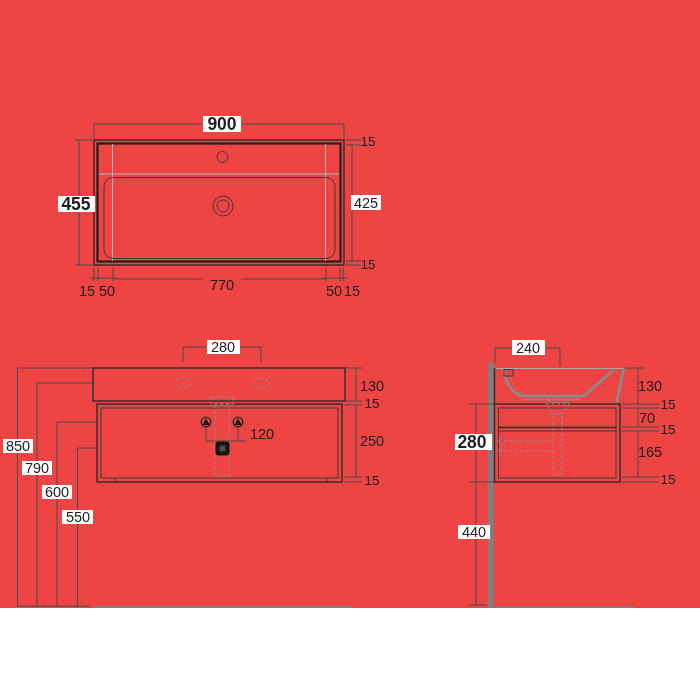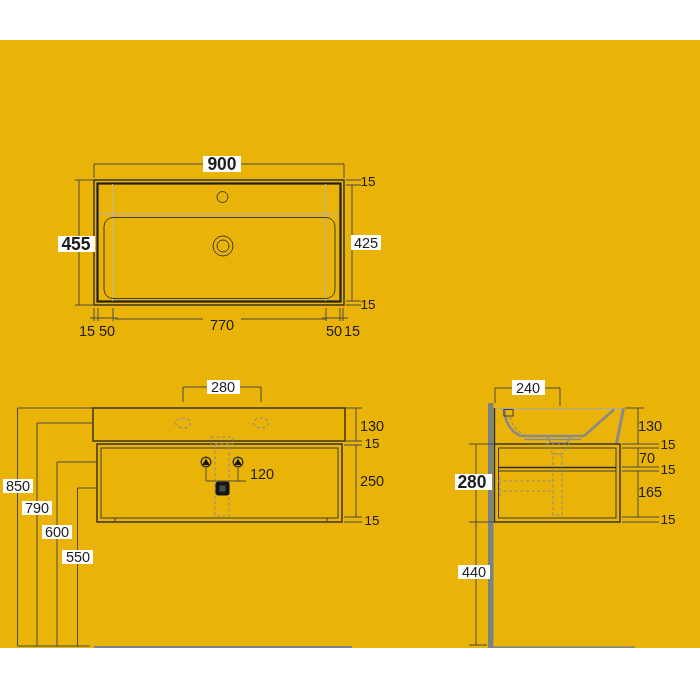--- a/index.html
+++ b/index.html
@@ -1,16 +1,16 @@
 <!DOCTYPE html>
 <html><head>
 <meta charset="utf-8">
 <style>
   html,body{margin:0;padding:0;background:#fff;}
-  .stage{width:700px;height:608px;background:#eab308;position:relative;font-family:"Liberation Sans",sans-serif;margin-top:40px;}
+  .stage{width:700px;height:608px;background:#ef4444;position:relative;font-family:"Liberation Sans",sans-serif;}
   svg text{dominant-baseline:central;text-anchor:middle;fill:#1d1d1d;font-family:"Liberation Sans",sans-serif;}
   .t{font-size:14.5px;}
   .ts{font-size:13.5px;}
   .tb{font-size:17.5px;font-weight:bold;}
   .ln{stroke:#2d2d2d;stroke-width:1.4;fill:none;}
   .ln2{stroke:#1f1f1f;stroke-width:2.2;fill:none;}
   .thin{stroke:#3c3c3c;stroke-width:1;fill:none;}
   .dim{stroke:#4a4a4a;stroke-width:1;fill:none;}
   .light{stroke:#b5b5b5;stroke-width:1;fill:none;}
   .gray{stroke:#8a8a8a;fill:none;}

